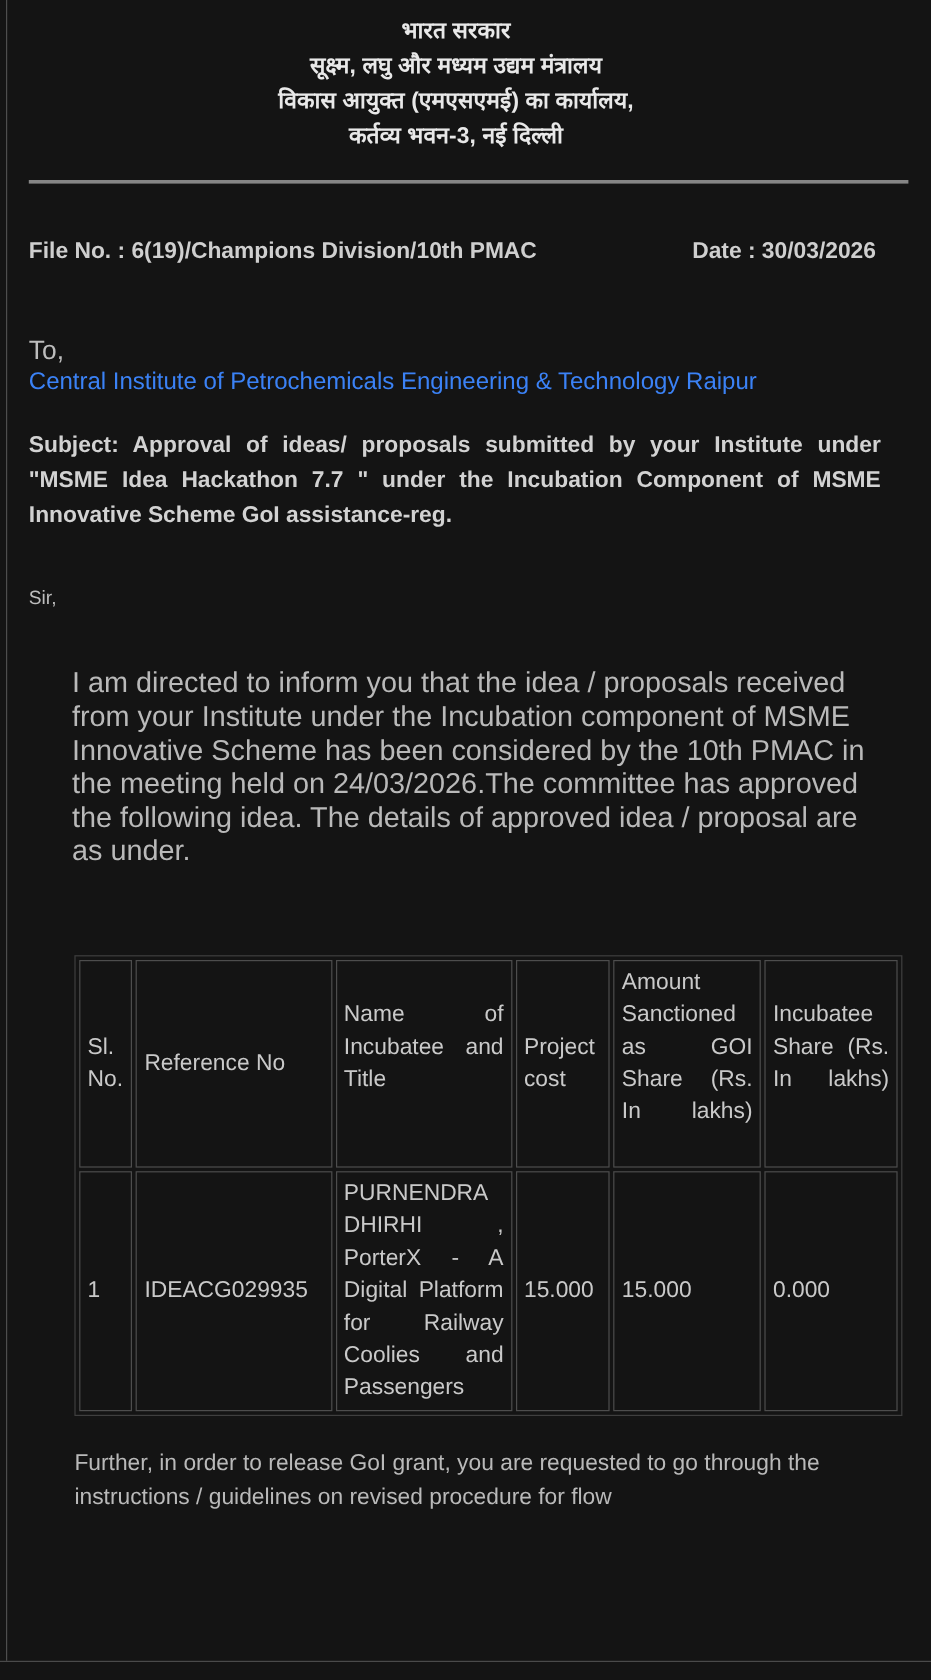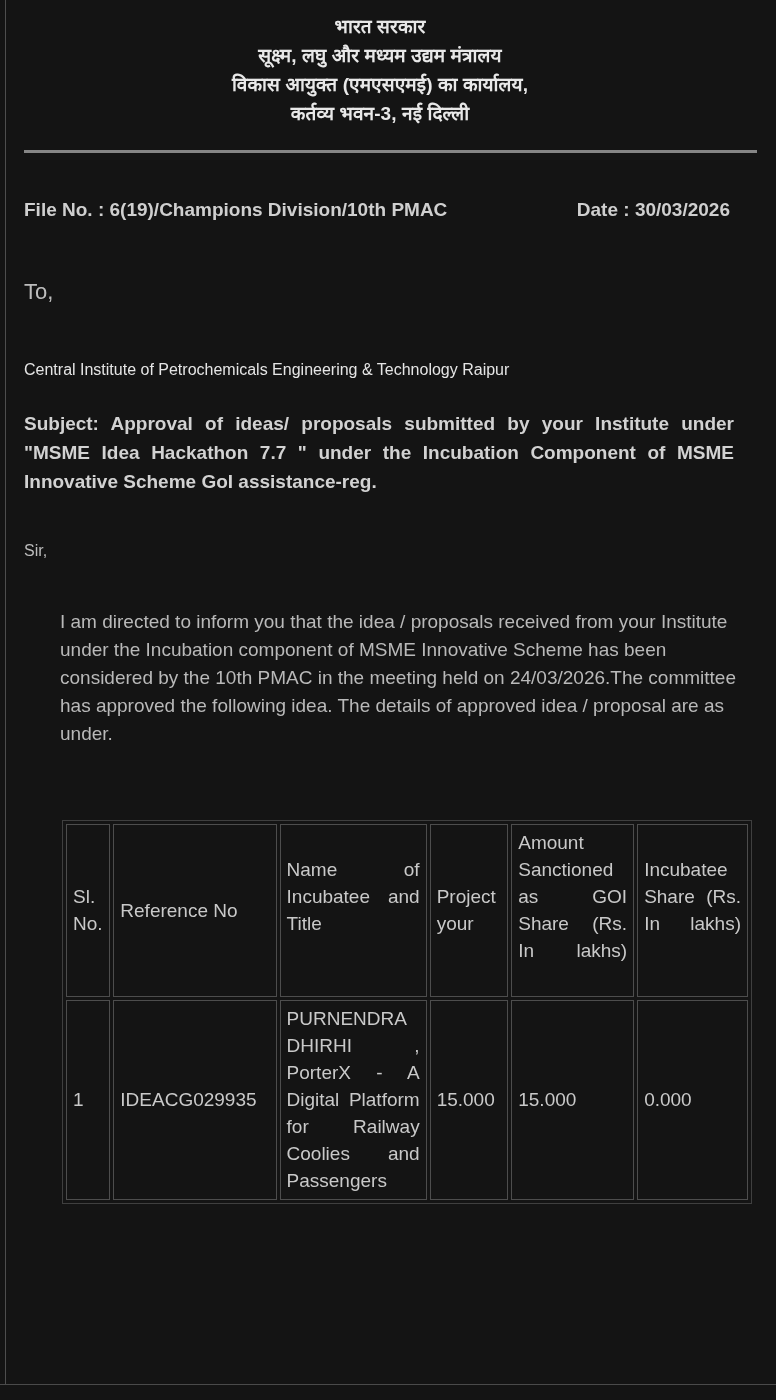--- a/index.html
+++ b/index.html
@@ -79,23 +79,22 @@
   .fileline .spacer  { flex: 1 1 auto; }
   .fileline .date    { flex: 0 0 auto; padding-right: 6px; }
 
   
   .to-label {
     margin-top: 58px;
     font-size: 22px;
     color: #bdbdbd;
   }
   .addressee {
-    margin-top: 52px;
-    font-size: 16px;
-    color: #e5e5e5;
+    font-size: 20px;
+    color: #3b82f6;
     line-height: 26px;
   }
 
   .subject {
     margin-top: 26px;
     font-weight: bold;
     font-size: 19px;
     line-height: 29px;
     color: #d2d2d2;
     text-align: justify;
@@ -104,21 +103,21 @@
   }
 
   .salutation {
     margin-top: 46px;
     font-size: 16px;
     color: #bdbdbd;
   }
 
   .body-para {
     margin: 48px 0 0 36px;
-    font-size: 19px;
+    font-size: 24px;
     line-height: 28px;
     color: #b9b9b9;
     max-width: 700px;
   }
 
   
   .table-wrap {
     margin: 72px 0 0 38px;
   }
   table.approval {
@@ -217,35 +216,36 @@
             <col class="c3">
           <col class="c4">
             <col class="c5">
             <col class="c6">
         </colgroup>
         <thead>
           <tr>
             <td class="nojustify">Sl. No.</td>
             <td class="nojustify">Reference No</td>
             <td class="justify-block">Name of Incubatee and Title</td>
-            <td class="nojustify">Project your</td>
+            <td class="nojustify">Project cost</td>
             <td class="justify-block">Amount Sanctioned as GOI Share (Rs. In lakhs)</td>
             <td class="justify-block">Incubatee Share (Rs. In lakhs)</td>
           </tr>
         </thead>
         <tbody>
           <tr>
             <td class="nojustify">1</td>
             <td class="nojustify">IDEACG029935</td>
             <td class="nojustify">PURNENDRA DHIRHI , PorterX - A Digital Platform for Railway Coolies and Passengers</td>
             <td class="nojustify">15.000</td>
             <td class="nojustify">15.000</td>
             <td class="nojustify">0.000</td>
           </tr>
         </tbody>
       </table>
     </div>
 
+    <div class="tail-para">Further, in order to release GoI grant, you are requested to go through the instructions / guidelines on revised procedure for flow</div>
 
   </div>
 
   <div class="page-clip-bottom"></div>
 </div>
 
 </body></html>

